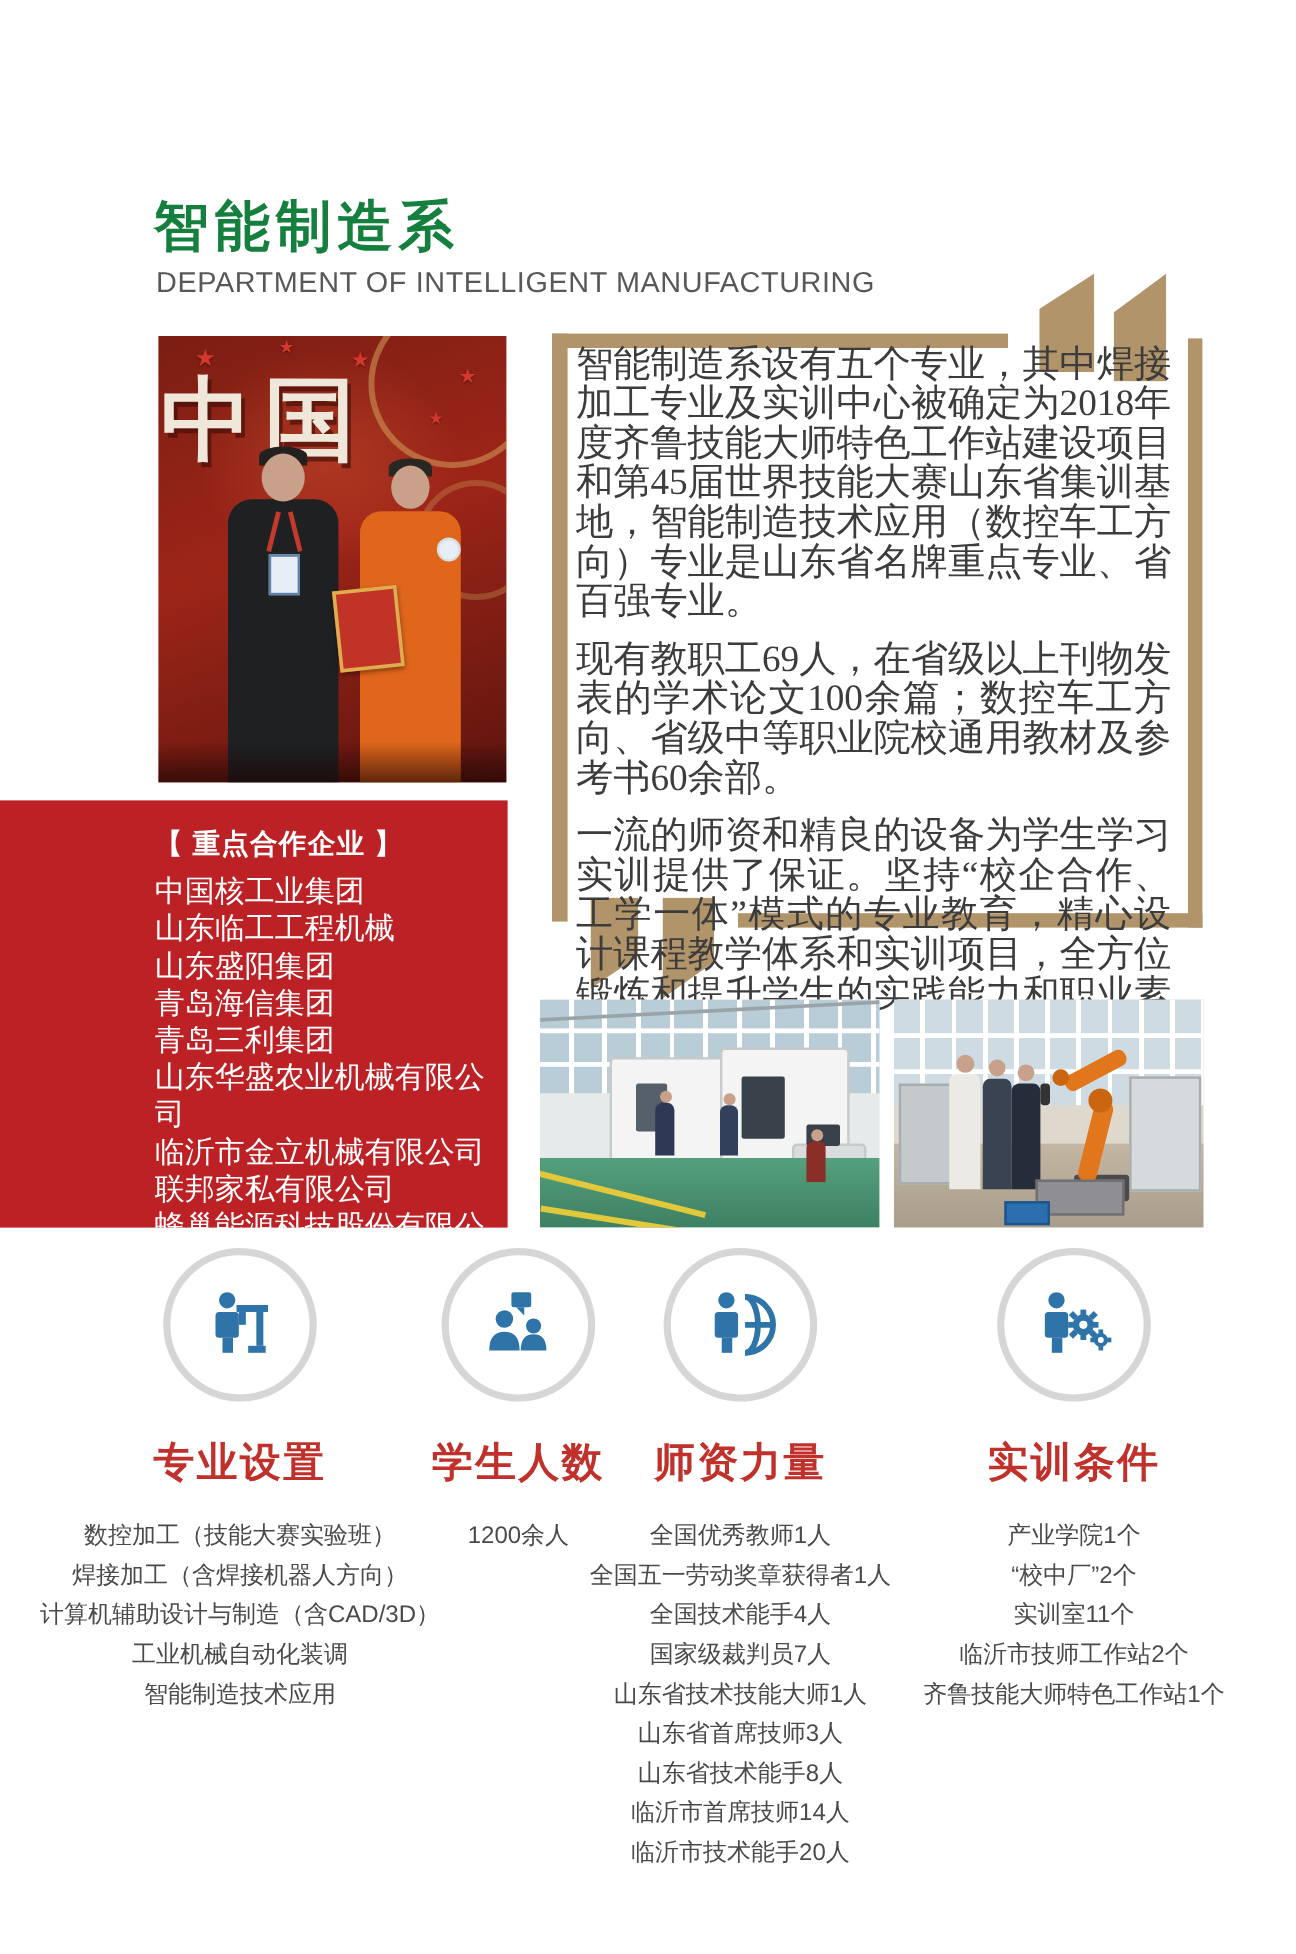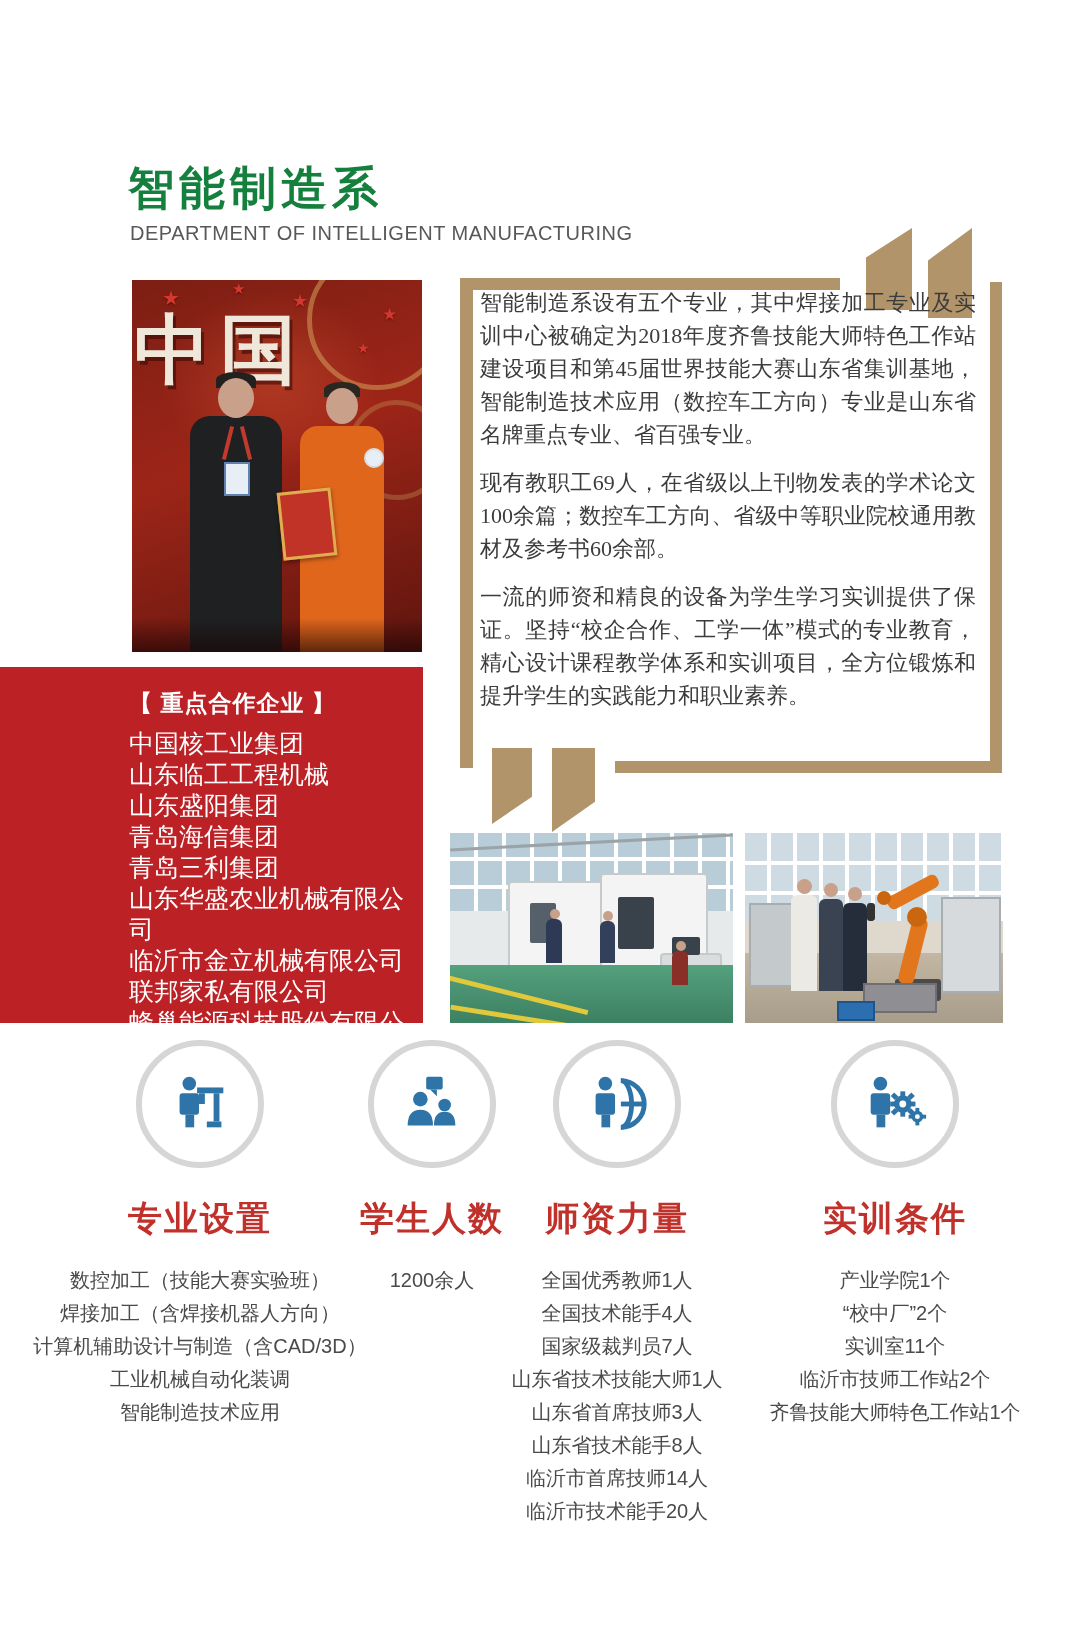--- a/index.html
+++ b/index.html
@@ -2,21 +2,21 @@
 <html><head>
 <meta charset="utf-8">
 <style>
   html,body{margin:0;padding:0;background:#ffffff;}
   .page{position:relative;width:1080px;height:1628px;background:#ffffff;overflow:hidden;
         font-family:"Liberation Sans","DejaVu Sans",sans-serif;}
 
   
   .dept-title{position:absolute;left:128px;top:158px;font-size:46px;font-weight:bold;
               color:#15803d;letter-spacing:5px;}
-  .dept-subtitle{position:absolute;left:130px;top:222px;font-size:20px;color:#57585a;letter-spacing:.5px;}
+  .dept-subtitle{position:absolute;left:130px;top:222px;font-size:24px;color:#57585a;letter-spacing:.5px;}
 
   
   .photo{position:absolute;overflow:hidden;}
   .photo-stage{left:132px;top:280px;width:290px;height:372px;
                background:linear-gradient(160deg,#7c1e13 0%,#9d2518 45%,#5e150e 100%);}
   .stage-glow{position:absolute;left:30px;top:10px;width:220px;height:180px;border-radius:50%;
               background:radial-gradient(closest-side,rgba(255,120,70,.25),rgba(0,0,0,0));}
   .stage-ring{position:absolute;border:5px solid rgba(215,170,96,.5);border-radius:50%;}
   .stage-text{position:absolute;left:2px;top:20px;font-size:76px;font-weight:bold;color:#efe8da;
               letter-spacing:10px;text-shadow:3px 4px 0 rgba(60,10,5,.6);
@@ -33,21 +33,21 @@
                background:linear-gradient(rgba(30,5,5,0),rgba(25,4,4,.65));}
 
   
   .quote-box{position:absolute;left:450px;top:220px;width:556px;height:660px;}
   .q-bar{position:absolute;background:#b2946a;}
   .q-mark{position:absolute;background:#b2946a;}
   .q-open{clip-path:polygon(0 36%,100% 0,100% 100%,0 100%);}
   .q-close{clip-path:polygon(0 0,100% 0,100% 64%,0 100%);}
   .quote-text{position:absolute;left:30px;top:66px;width:496px;
               font-family:"Liberation Serif","DejaVu Serif",serif;
-              font-size:22px;line-height:33px;color:#3c3c3c;text-align:justify;}
+              font-size:31px;line-height:33px;color:#3c3c3c;text-align:justify;}
   .quote-text p{margin:0 0 15px 0;}
 
   
   .partner-box{position:absolute;left:0;top:667px;width:423px;height:356px;background:#bb2125;
                box-sizing:border-box;padding:21px 10px 0 129px;color:#ffffff;}
   .partner-header{font-size:23px;font-weight:bold;letter-spacing:1px;
                   font-family:"Liberation Sans",sans-serif;}
   .partner-list{list-style:none;margin:9px 0 0 0;padding:0;
                 font-family:"Liberation Serif","DejaVu Serif",serif;
                 font-size:25px;line-height:31px;}
@@ -252,20 +252,21 @@
         <g fill="none" stroke="#2e74a8" stroke-width="5">
           <path d="M40 12 a24 24 0 0 1 0 48"></path>
           <path d="M40 12 a11 24 0 0 1 0 48"></path>
           <line x1="40" y1="36" x2="64" y2="36"></line>
         </g>
       </svg>
     </div>
     <div class="stat-title">师资力量</div>
     <ul class="stat-list">
       <li>全国优秀教师1人</li>
+      <li>全国五一劳动奖章获得者1人</li>
       <li>全国技术能手4人</li>
       <li>国家级裁判员7人</li>
       <li>山东省技术技能大师1人</li>
       <li>山东省首席技师3人</li>
       <li>山东省技术能手8人</li>
       <li>临沂市首席技师14人</li>
       <li>临沂市技术能手20人</li>
     </ul>
   </div>
 

